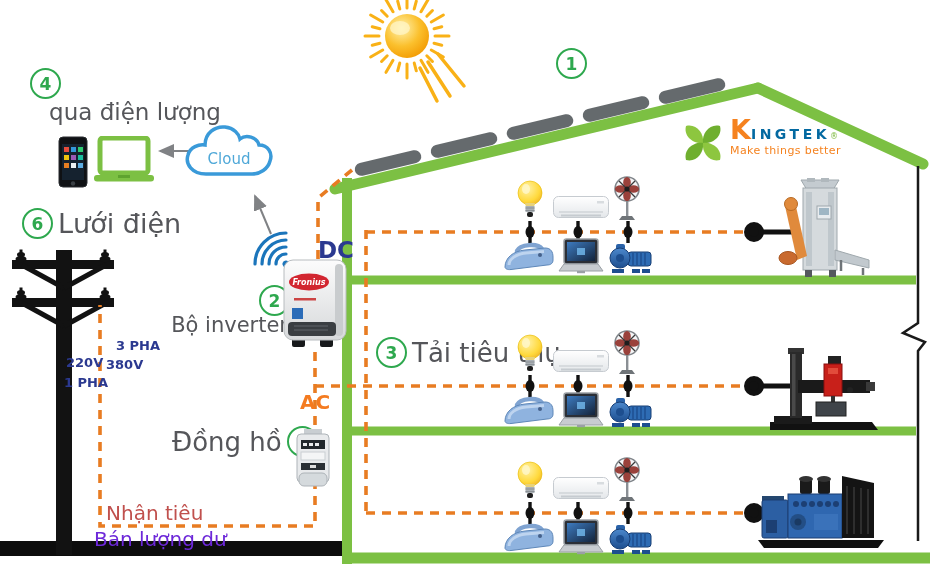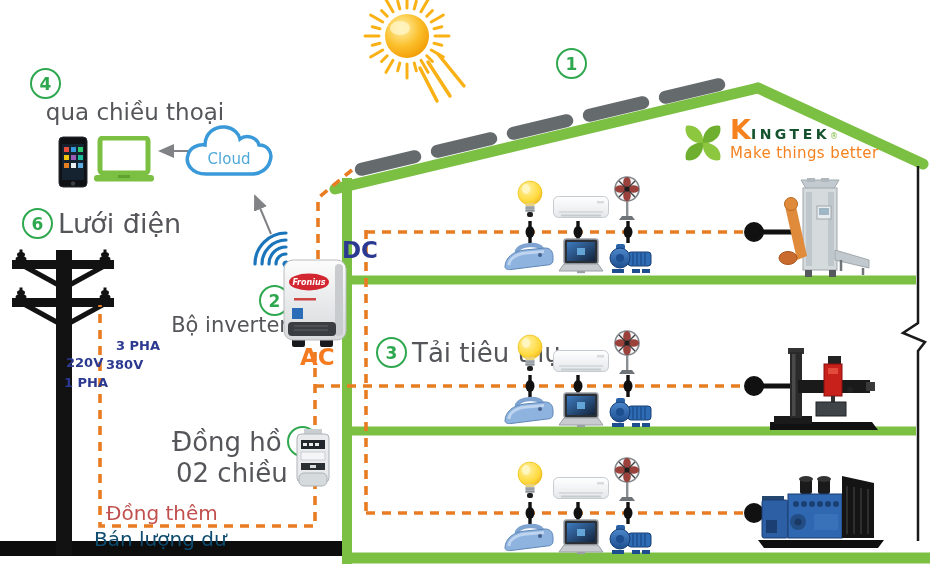--- a/index.html
+++ b/index.html
@@ -6,38 +6,38 @@
   #stage{position:relative;width:930px;height:564px;background:#fff;overflow:hidden;
          font-family:"DejaVu Sans","Liberation Sans",sans-serif;color:#55565A;}
   #stage svg{display:block;}
   .abs{position:absolute;}
   #scene{position:absolute;left:0;top:0;}
   .cnum{display:inline-flex;align-items:center;justify-content:center;flex:0 0 auto;
         width:27px;height:27px;border:2.5px solid #2EA84E;border-radius:50%;
         color:#2EA84E;font-size:17px;font-weight:600;background:#fff;}
   .lbl{display:flex;align-items:center;gap:5px;white-space:nowrap;}
   .t27{font-size:27px;} .t26{font-size:26px;} .t23{font-size:23px;} .t21{font-size:21px;}
-  .navy{color:#2B3990;font-weight:bold;font-size:23px;margin-left:24px;}
-  .orange{color:#F47B20;font-weight:bold;font-size:23px;}
+  .navy{color:#2B3990;font-weight:bold;font-size:23px;}
+  .orange{color:#F47B20;font-weight:bold;font-size:20px;margin-top:46px;}
   .pha{color:#2B3990;font-weight:bold;font-size:13px;white-space:nowrap;}
   .flowred{color:#C0504D;font-size:20px;white-space:nowrap;}
-  .flowgreen{color:#0c4a6e;font-size:20px;white-space:nowrap;}
+  .flowgreen{color:#6d28d9;font-size:20px;white-space:nowrap;}
   .load-row{position:absolute;width:160px;height:104px;}
   .appl{position:absolute;}
   .a-bulb{left:17px;top:0;width:26px;height:40px;}
   .a-ac{left:53px;top:16px;width:56px;height:24px;}
   .a-fan{left:112px;top:-4px;width:30px;height:46px;}
   .a-iron{left:3px;top:62px;width:52px;height:32px;}
   .a-laptop{left:56px;top:58px;width:50px;height:38px;}
   .a-pump{left:108px;top:64px;width:46px;height:30px;}
   .logo-line{display:flex;align-items:baseline;}
   .logo-k{color:#F5821F;font-size:27px;font-weight:bold;line-height:1;}
-  .logo-rest{color:#14532d;font-size:14px;font-weight:bold;letter-spacing:3.5px;}
+  .logo-rest{color:#0369a1;font-size:14px;font-weight:bold;letter-spacing:3.5px;}
   .logo-reg{color:#7CB93E;font-size:8px;vertical-align:super;}
-  .logo-tag{color:#F5821F;font-size:15px;margin-top:1px;letter-spacing:0.4px;}
+  .logo-tag{color:#F5821F;font-size:11px;margin-top:1px;letter-spacing:0.4px;}
 </style>
 </head>
 <body>
 
 <div id="stage">
 
   <svg width="0" height="0" style="position:absolute" aria-hidden="true">
     <defs>
       <radialGradient id="gSun" cx="38%" cy="32%" r="75%">
         <stop offset="0%" stop-color="#FFF3B0"></stop>
@@ -197,21 +197,21 @@
       </g>
 
     <line x1="196" y1="151" x2="160" y2="151" stroke="#808285" stroke-width="2" marker-end="url(#arrG)"></line>
     <line x1="271" y1="234" x2="255" y2="196" stroke="#808285" stroke-width="2" marker-end="url(#arrG)"></line>
   </svg>
 
   <div class="abs" style="left:30px;top:68px;width:235px;">
     <div class="lbl t23">
       <span class="cnum">4</span>
     </div>
-    <div class="t23" style="text-align:center;width:210px;">qua chiều thoại</div>
+    <div class="t23" style="text-align:center;width:210px;">qua điện lượng</div>
   </div>
 
   <svg class="abs" style="left:58px;top:136px;" width="30" height="52" viewBox="0 0 30 52">
     <rect x="1" y="1" width="28" height="50" rx="4" fill="#0F1114" stroke="#2A2D30"></rect>
     <rect x="4" y="8" width="22" height="36" fill="#15222F"></rect>
     <g>
       <rect x="6" y="11" width="5" height="5" fill="#E74C3C"></rect>
         <rect x="13" y="11" width="5" height="5" fill="#3498DB"></rect>
         <rect x="20" y="11" width="5" height="5" fill="#2ECC71"></rect>
       <rect x="6" y="19" width="5" height="5" fill="#F1C40F"></rect>
@@ -274,38 +274,37 @@
     <g stroke="#55595E" stroke-width="1.5">
         <line x1="12" y1="68" x2="46" y2="68"></line>
         <line x1="12" y1="72" x2="46" y2="72"></line>
       </g>
   </svg>
 
   <div class="abs lbl t26" style="left:172px;top:426px;">
     <span>Đồng hồ</span>
     <span class="cnum">5</span>
   </div>
-  <div class="abs t26" style="left:176px;top:458px;">02 chiều</div>
 
   <svg class="abs" style="left:294px;top:428px;" width="38" height="62" viewBox="0 0 38 62">
     <rect x="10" y="1" width="18" height="7" fill="#C9CED2"></rect>
     <rect x="3" y="6" width="32" height="48" rx="4" fill="#E8EAEC" stroke="#ADB3B8"></rect>
     <rect x="7" y="12" width="24" height="9" fill="#20262B"></rect>
     <g fill="#E8EAEC">
         <rect x="9" y="15" width="4" height="3"></rect>
         <rect x="15" y="15" width="4" height="3"></rect>
         <rect x="21" y="15" width="4" height="3"></rect>
       </g>
     <rect x="7" y="24" width="24" height="8" fill="#F4F5F6" stroke="#C9CED2"></rect>
     <rect x="7" y="35" width="24" height="7" fill="#2A2F34"></rect>
     <rect x="16" y="37" width="6" height="3" fill="#DDD"></rect>
     <rect x="5" y="45" width="28" height="13" rx="5" fill="#D5DADD" stroke="#ADB3B8"></rect>
   </svg>
 
-  <div class="abs flowred" style="left:106px;top:501px;">Đồng thêm</div>
+  <div class="abs flowred" style="left:106px;top:501px;">Nhận tiêu</div>
   <div class="abs flowgreen" style="left:94px;top:527px;">Bán lượng dư</div>
 
   <div class="abs lbl t27" style="left:556px;top:48px;">
     <span class="cnum">1</span>
   </div>
 
   <div class="abs lbl t26" style="left:376px;top:337px;">
     <span class="cnum">3</span>
     <span>Tải tiêu thụ</span>
   </div>

